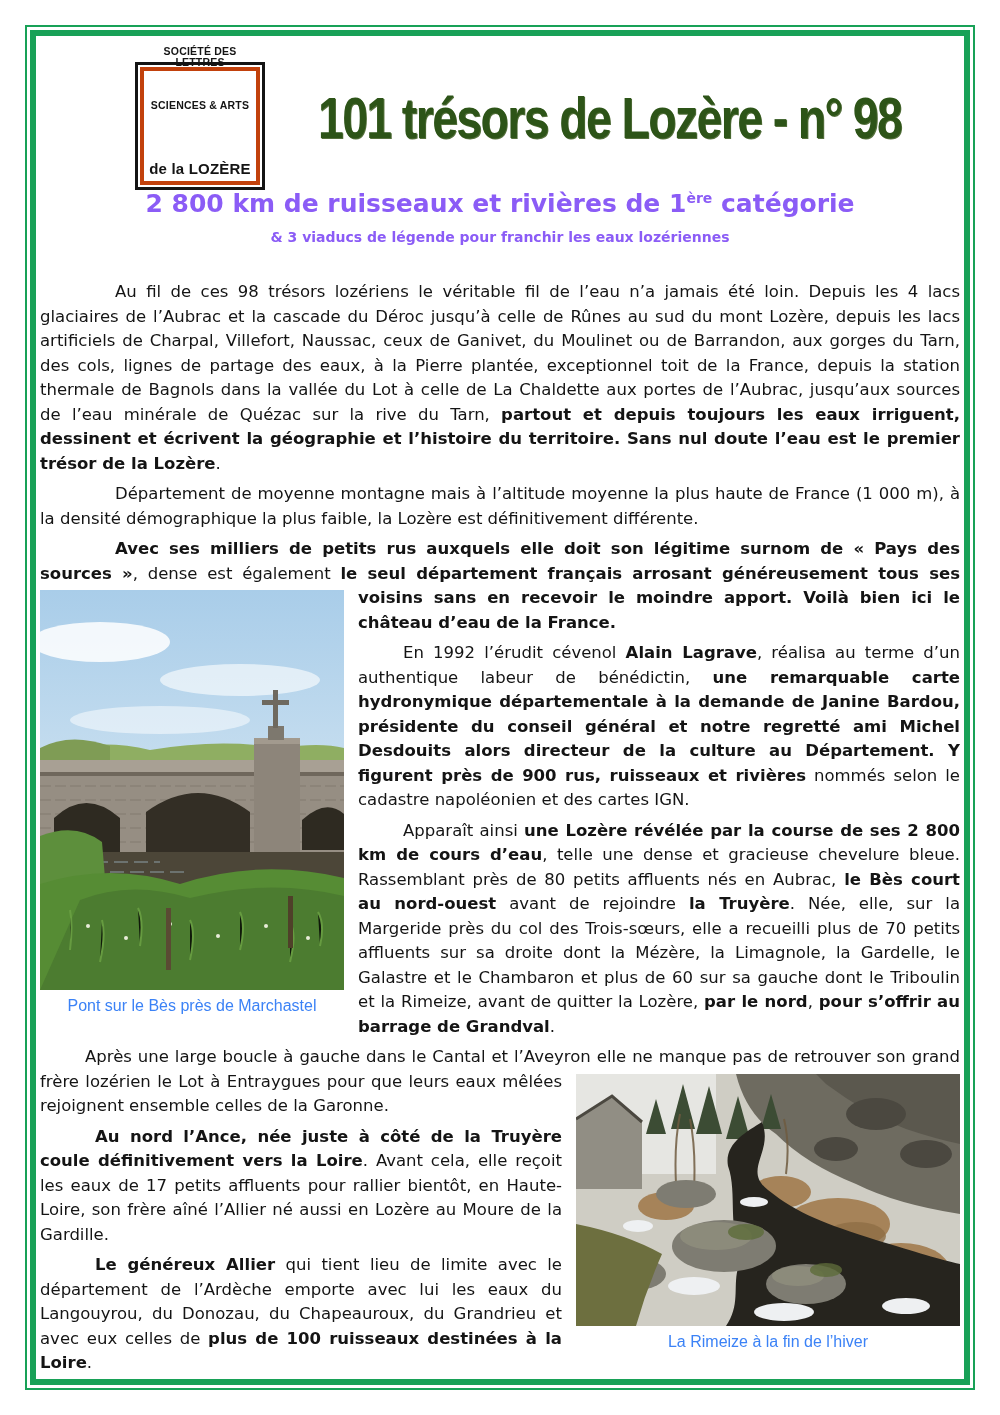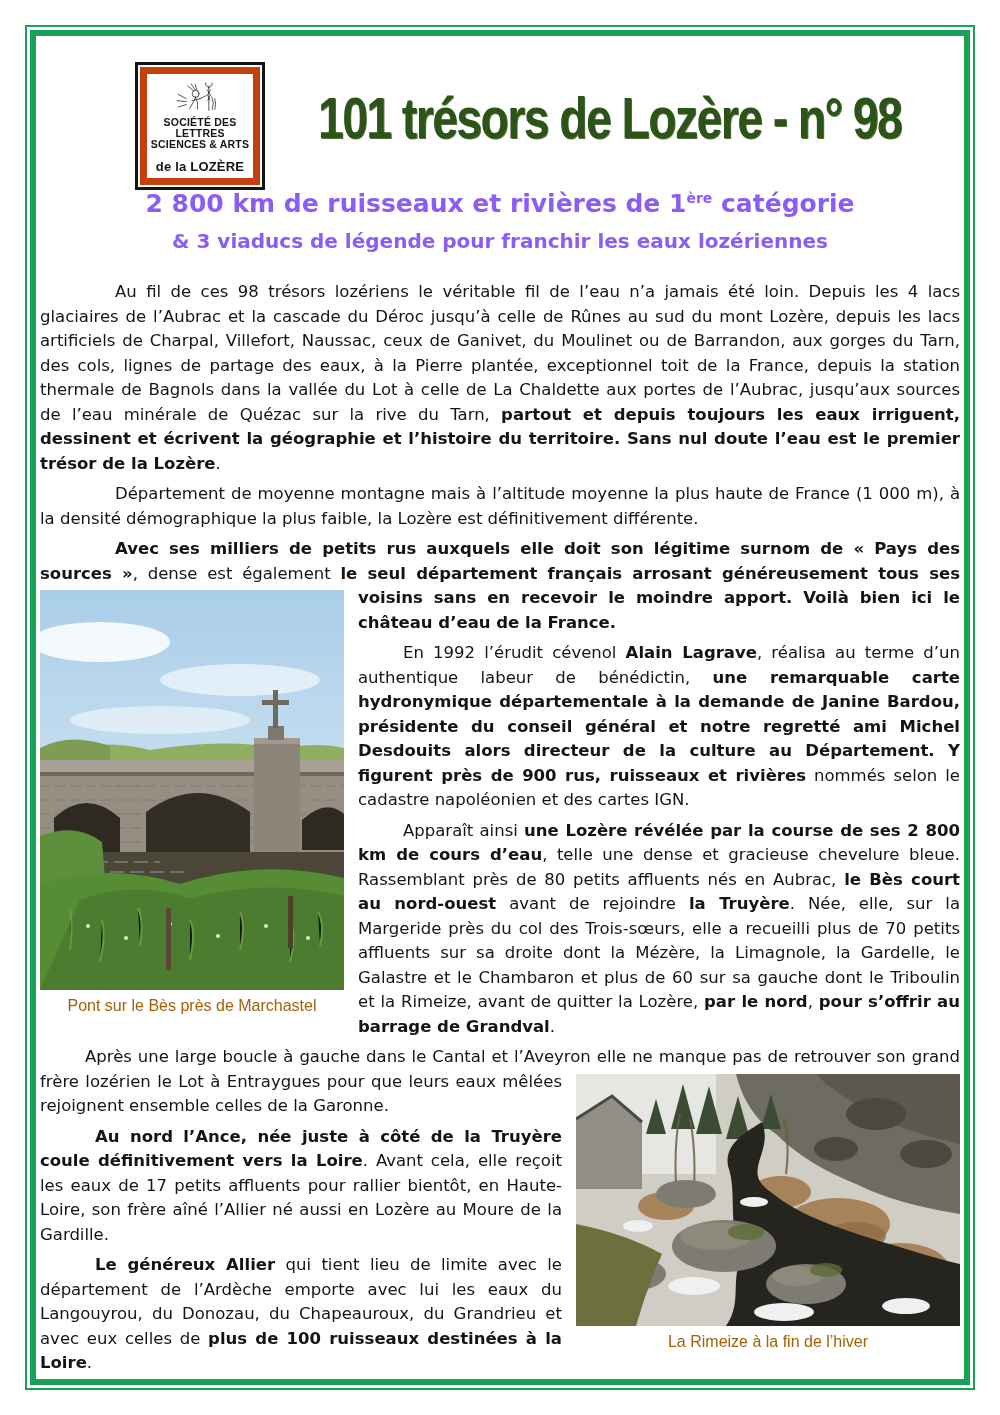--- a/index.html
+++ b/index.html
@@ -5,57 +5,57 @@
   :root{ --green:#18a157; --ink:#141414; }
   html,body{ margin:0; padding:0; background:#ffffff; }
   .page{ position:relative; width:1000px; height:1415px; background:#fff; overflow:hidden;
          font-family:"DejaVu Sans", sans-serif; color:var(--ink); }
   .frame-thin{ position:absolute; inset:25px; border:2px solid var(--green); pointer-events:none; }
   .frame-thick{ position:absolute; inset:30px; border:6px solid var(--green); pointer-events:none; }
 
   
   .logo{ position:absolute; left:135px; top:62px; width:130px; height:128px;
          border:3px solid #141414; box-sizing:border-box; background:#fff; padding:2px; }
-  .logo-inner{ border:7px solid #c2410c; width:100%; height:100%; box-sizing:border-box;
+  .logo-inner{ border:4px solid #c2410c; width:100%; height:100%; box-sizing:border-box;
                display:flex; flex-direction:column; align-items:center; justify-content:flex-end;
-               padding:8px 1px 4px; }
+               padding:8px 1px 4px;gap:32px; }
   .logo-art{ flex:1 1 auto; width:100%; }
   .logo-l{ font-family:"Liberation Sans", sans-serif; font-weight:600; line-height:1.05;
            text-align:center; letter-spacing:0.2px; }
   .logo-l1,.logo-l2{ font-size:10.5px; }
-  .logo-l3{ font-size:13px; margin-top:10px; }
+  .logo-l3{ font-size:15px; margin-top:18px; }
 
   .title{ position:absolute; left:245px; right:40px; top:84px; margin:0; text-align:right;
           white-space:nowrap; }
   .title-inner{ display:inline-block; transform:scaleX(0.80); transform-origin:center;
                 font-family:"Liberation Sans", sans-serif; font-weight:700; font-size:58px;
                 letter-spacing:-2px; color:#2d5418;
                 text-shadow:1px 1px 0 #56713d; }
   .sub{ position:absolute; left:45px; right:45px; margin:0; text-align:center; font-weight:700;
         color:#8b5cf6; font-family:"DejaVu Sans", sans-serif; }
   .sub1{ top:189px; font-size:25px; }
   .sub1 sup{ font-size:14px; }
-  .sub2{ top:229px; font-size:20px; }
+  .sub2{ top:229px; font-size:14px; }
 
   
   .article{ position:absolute; left:40px; right:40px; top:280px; bottom:36px; overflow:hidden;
             font-size:16.5px; line-height:24.5px; text-align:justify; }
   .para{ margin:0 0 6px 0; }
   .ind75{ text-indent:75px; }
   .ind45{ text-indent:45px; }
   .ind55{ text-indent:55px; }
   .b{ font-weight:700; }
 
   .figwrap{ text-indent:0; text-align:center; }
   .fig-left{ float:left; width:304px; margin:4px 14px 4px 0; }
   .fig-right{ float:right; width:384px; margin:4px 0 4px 14px; }
   .photo{ display:block; }
   .photo svg{ display:block; }
   .figcap{ display:block; text-align:center; font-family:"Liberation Sans", sans-serif;
-           font-size:16px; color:#a16207; padding-top:6px; line-height:20px; }
+           font-size:16px; color:#3b82f6; padding-top:6px; line-height:20px; }
 </style>
 </head>
 <body>
 
 <div class="page">
   <div class="frame-thin"></div>
   <div class="frame-thick"></div>
 
   <div class="logo">
     <div class="logo-inner">

